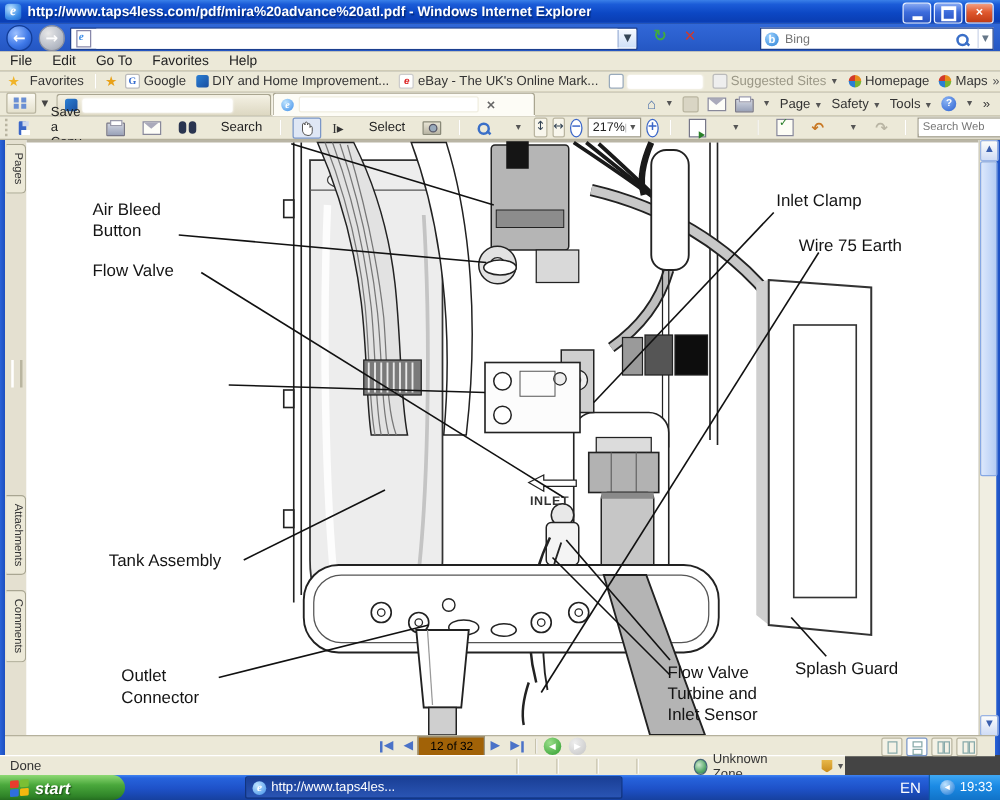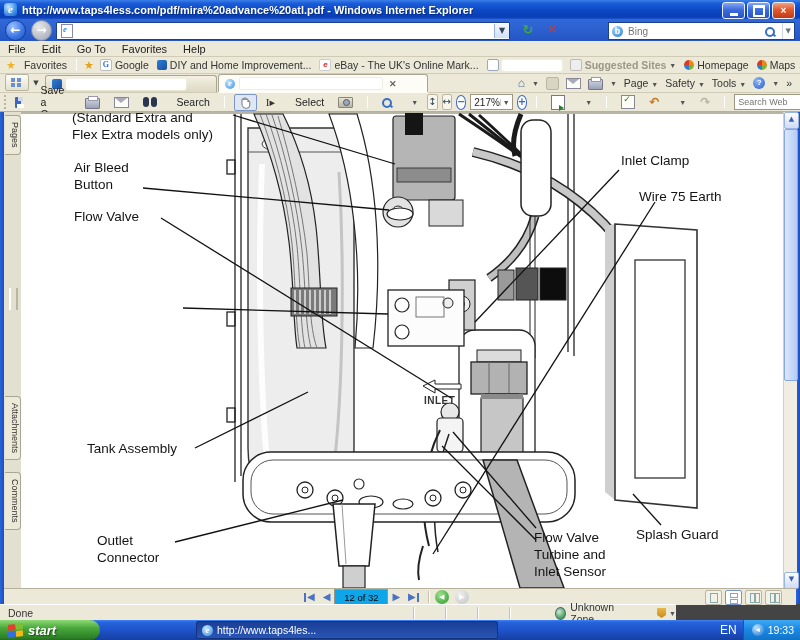--- a/index.html
+++ b/index.html
@@ -56,21 +56,21 @@
   #favbar{top:57px;height:16px;display:flex;align-items:center;font-size:10.5px;color:#333;}
   .star{color:#f0b429;font-size:11px;margin:0 4px 0 6px;}
   .vsep{width:1px;height:12px;background:#c6c2ac;border-right:1px solid #fff;margin:0 5px;}
   .favitem{display:flex;align-items:center;gap:3px;padding:0 4px;white-space:nowrap;}
   .sq-ico{width:10px;height:10px;border-radius:2px;display:inline-block;}
   .google-ico{background:#fff;border:1px solid #bbb;color:#3a6fd0;font:bold 8px/10px "Liberation Serif",serif;text-align:center;}
   .diy-ico{background:linear-gradient(135deg,#2a7fd4,#1b4fa0);}
   .ebay-ico{background:#fff;border:1px solid #ccc;color:#d22;font:bold italic 8px/10px "Liberation Sans",sans-serif;text-align:center;}
   .pin-ico{background:conic-gradient(#e88a1a 0 25%,#7cb431 0 50%,#2a7fd4 0 75%,#d23a2a 0);border-radius:50%;}
   .redact{background:#fff;border-radius:2px;height:11px;box-shadow:0 0 2px rgba(255,255,255,.9);}
-  .gray{color:#9a9786;font-weight:bold;}
+  .gray{color:#9a9786;}
   .dd-small{font-size:7px;color:#555;}
   .chev{margin-left:auto;margin-right:6px;color:#555;font-size:10px;}
   
   #tabrow{top:74px;height:18px;display:flex;align-items:flex-end;font-size:10px;color:#222;}
   .qt-btn{width:22px;height:15px;margin:0 1px 1px 5px;border:1px solid #b9b5a0;border-radius:2px;background:linear-gradient(#fdfcf6,#e4e0cc);position:relative;}
   .qt-btn i{position:absolute;left:5px;top:3px;width:4px;height:4px;background:#6a8fd4;box-shadow:6px 0 #6a8fd4,0 5px #6a8fd4,6px 5px #6a8fd4;}
   .qt-dd{width:12px;height:15px;margin:0 3px 1px 0;font:7px/15px "DejaVu Sans",sans-serif;color:#444;text-align:center;}
   .tab{height:16px;display:flex;align-items:center;gap:4px;padding:0 6px;margin-right:1px;
     border:1px solid #a9a590;border-bottom:none;border-radius:3px 3px 0 0;background:linear-gradient(#f4f1e4,#ddd8c2);}
   .tab.active{background:#fdfcf6;height:17px;box-shadow:0 1px 0 #fdfcf6;}
@@ -126,21 +126,21 @@
   
   #vscroll{position:absolute;left:783px;top:112px;width:13px;height:476px;background:#f0eee2;border-left:1px solid #d4d0bc;}
   .sb-btn{position:absolute;left:0;width:13px;height:15px;background:linear-gradient(#fdfdfb,#cfdcf6);border:1px solid #9ab4e4;border-radius:2px;
     font:7px/13px "DejaVu Sans",sans-serif;color:#3a5fae;text-align:center;}
   #sb-thumb{position:absolute;left:0;top:17px;width:12px;height:250px;border:1px solid #86a8e4;border-radius:2px;
     background:linear-gradient(90deg,#dce8fc,#b4ccf4);}
   
   #pdfnav{position:absolute;left:4px;top:588px;width:792px;height:16px;background:#ece9d8;border-top:1px solid #b5b19c;display:flex;align-items:center;}
   .vcr{display:flex;align-items:center;gap:1px;color:#4a72c8;font:10px/12px "DejaVu Sans",sans-serif;padding:0 4px;}
   .vcr .bar{width:2px;height:9px;background:#4a72c8;}
-  #pagebox{width:48px;height:12px;border:1px solid #9a9682;background:#0ea5e9;font:9.5px "Liberation Sans",sans-serif;text-align:center;}
+  #pagebox{width:48px;height:12px;border:1px solid #9a9682;background:#a16207;font:9.5px "Liberation Sans",sans-serif;text-align:center;}
   .viewcirc{width:14px;height:14px;border-radius:50%;text-align:center;font:7px/14px "DejaVu Sans",sans-serif;color:#fff;}
   .viewcirc.prev{background:radial-gradient(circle at 35% 30%,#9ade8a,#2c9c2c);}
   .viewcirc.next{background:radial-gradient(circle at 35% 30%,#eee,#c4c4c4);}
   .laybtn{width:15px;height:13px;border:1px solid #b9b5a0;background:#f4f2e6;border-radius:2px;position:relative;}
   .laybtn.sel{background:#fff;border-color:#7a96c8;}
   .laybtn i{position:absolute;left:4px;top:2px;width:6px;height:8px;border:1px solid #8aa;}
   .laybtn.two i{width:3px;} .laybtn.two u{position:absolute;left:9px;top:2px;width:3px;height:8px;border:1px solid #8aa;}
   
   #statusbar{position:absolute;left:0;top:604px;width:676px;height:16px;background:#ece9d8;border-top:1px solid #fff;
     display:flex;align-items:center;font-size:10.5px;color:#333;}
@@ -511,22 +511,20 @@
         <path d="M174,336 L287,280"></path>
         <path d="M154,430 L322,388"></path>
         <path d="M598,58 L454,210"></path>
         <path d="M634,90 L412,442"></path>
         <path d="M640,413 L612,382"></path>
         <path d="M515,416 L432,320"></path>
         <path d="M515,428 L421,334"></path>
       </g>
     </svg>
 
-    <div class="dlabel" style="left:51px;top:-3px;">(Standard Extra and
-Flex Extra models only)</div>
     <div class="dlabel" style="left:53px;top:47px;">Air Bleed
 Button</div>
     <div class="dlabel" style="left:53px;top:96px;">Flow Valve</div>
     <div class="dlabel" style="left:66px;top:328px;">Tank Assembly</div>
     <div class="dlabel" style="left:76px;top:420px;">Outlet
 Connector</div>
     <div class="dlabel" style="left:600px;top:40px;">Inlet Clamp</div>
     <div class="dlabel" style="left:618px;top:76px;">Wire 75 Earth</div>
     <div class="dlabel" style="left:615px;top:414px;">Splash Guard</div>
     <div class="dlabel" style="left:513px;top:417px;">Flow Valve

